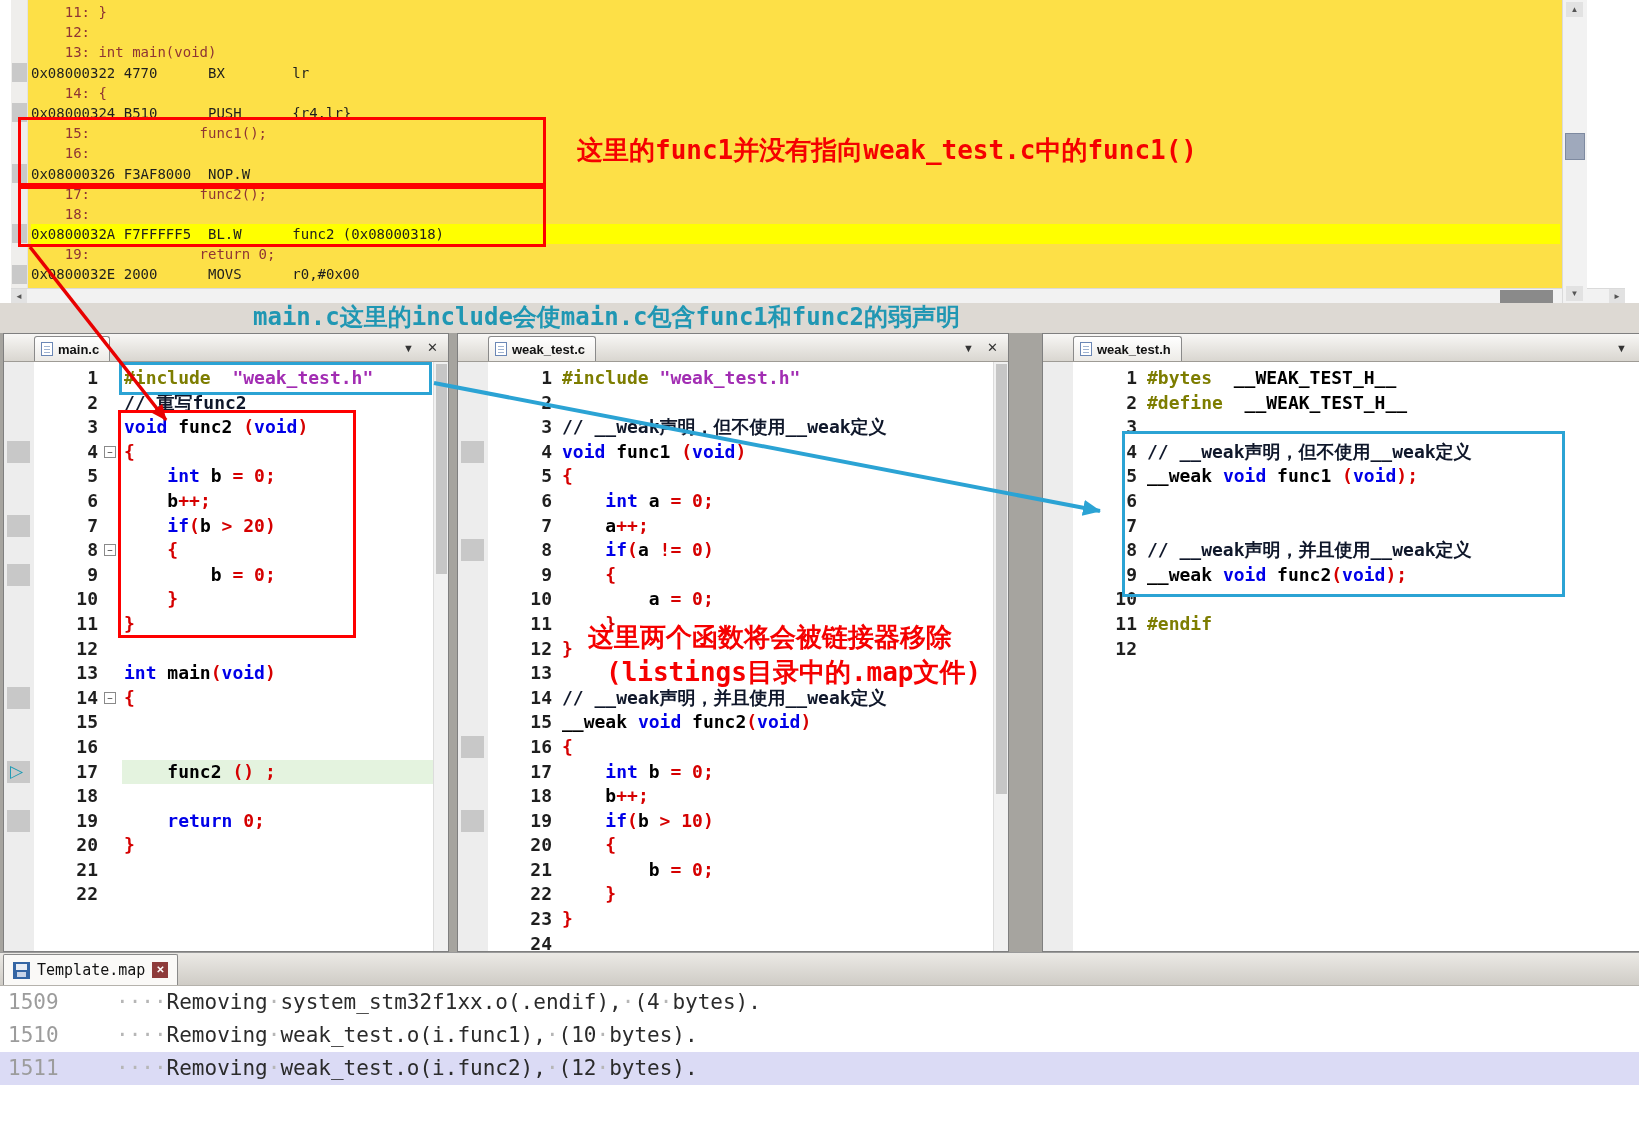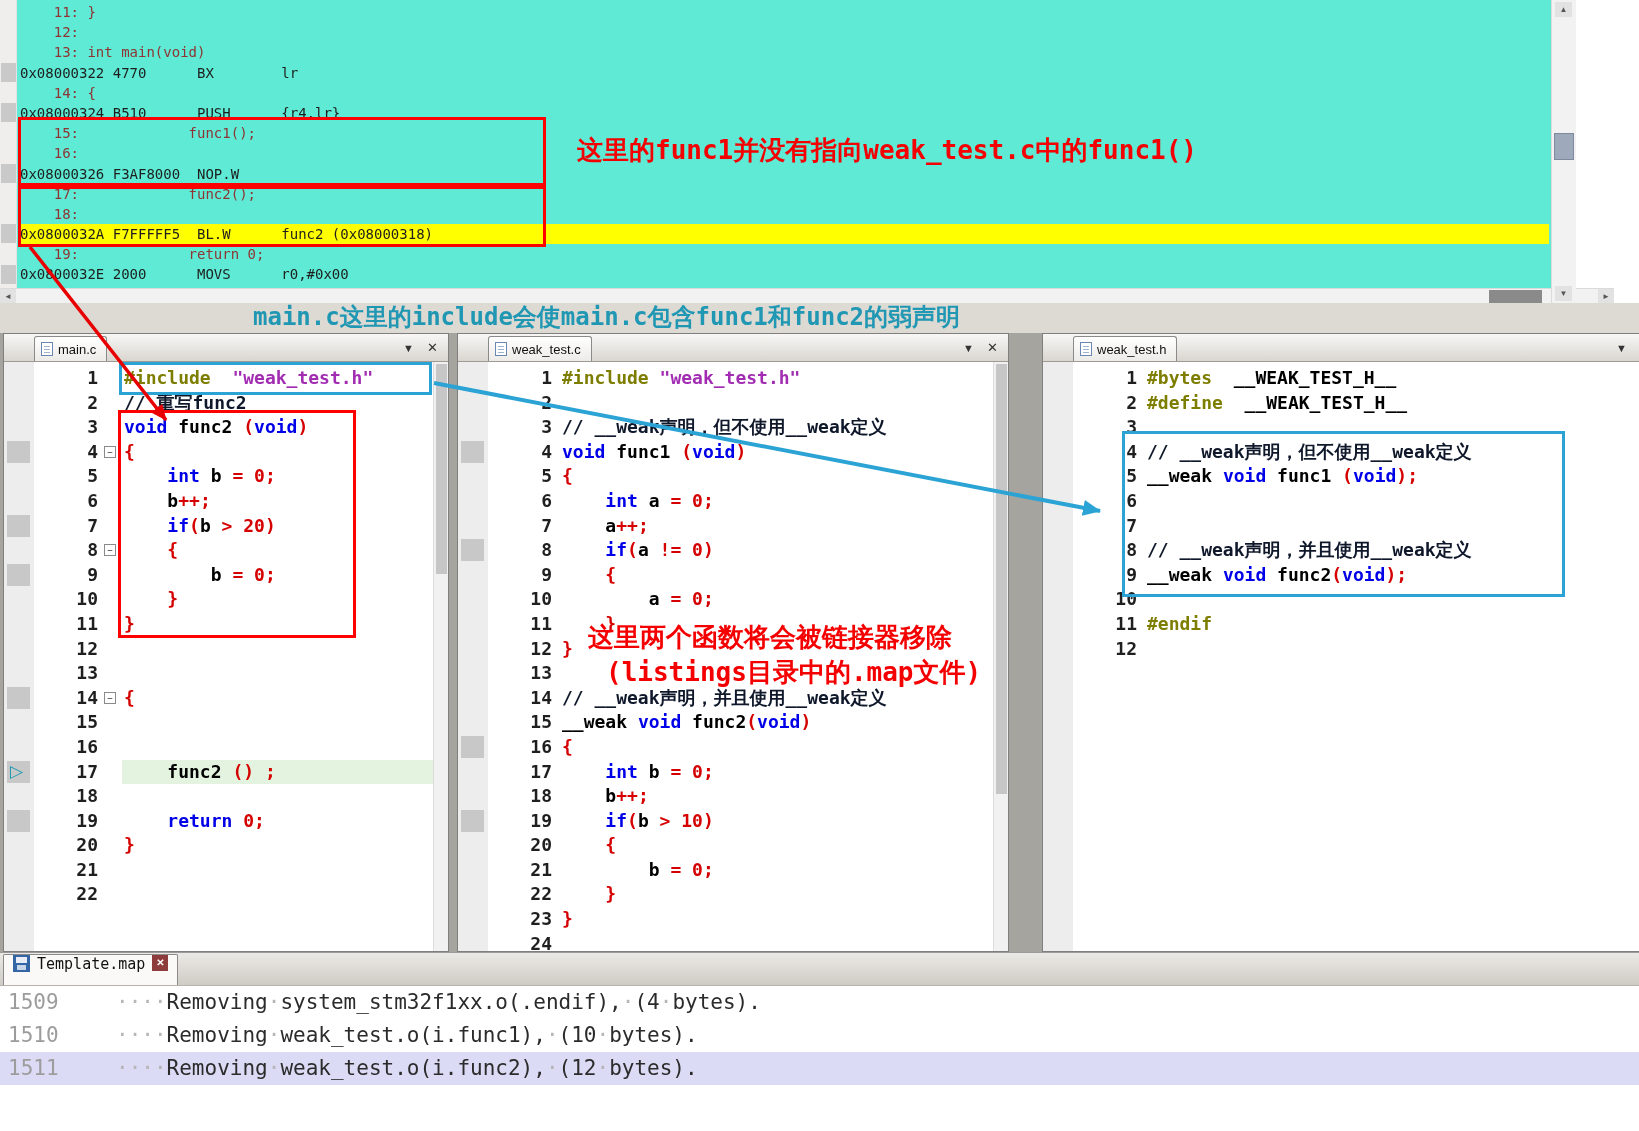--- a/index.html
+++ b/index.html
@@ -1,21 +1,21 @@
 <!DOCTYPE html>
 <html><head>
 <meta charset="utf-8">
 <style>
   *{margin:0;padding:0;box-sizing:border-box}
   html,body{background:#8f8f8f}
   #screen{position:relative;width:1639px;height:1131px;background:#fff;overflow:hidden;
           font-family:"Liberation Sans",sans-serif}
 
   
-  #disasm{position:absolute;left:0;top:0;width:1576px;height:303px;background:#5eead4}
+  #disasm{position:absolute;left:11px;top:0;width:1576px;height:303px;background:#fde047}
   #dmargin{position:absolute;left:0;top:0;width:17px;height:288px;background:#efeeec;border-right:1px solid #e3e3e3}
   .dblock{position:absolute;left:1px;width:15px;height:19px;background:#c9c9c9}
   #dlines{position:absolute;left:20px;top:2px;right:27px;font:14px/20.2px "DejaVu Sans Mono",monospace;white-space:pre}
   .drow{height:20.2px;overflow:hidden}
   .drow.src{color:#8e3434}
   .drow.asm{color:#1e1e1e}
   .drow.dhl{background:#ffff00}
   .hscroll{position:absolute;left:0;top:288px;width:1614px;height:15px;background:#f2f2f2;border-top:1px solid #dadada}
   .sbtn{position:absolute;top:0;width:16px;height:15px;background:#e2e2e2;color:#555;font-size:8px;line-height:15px;text-align:center}
   #hleft{left:0}#hright{right:0}
@@ -30,21 +30,21 @@
   #ebg{position:absolute;left:0;top:333px;width:1639px;height:619px;background:#a6a49f}
 
   
   .pane{position:absolute;top:333px;height:619px;background:#fff;border:1px solid #7f7f7f}
   #pane0{left:3px;width:446px}
   #pane1{left:457px;width:552px}
   #pane2{left:1042px;width:620px}
   .tabbar{position:relative;height:28px;background:linear-gradient(#f8f7f5,#d9d6d0);border-bottom:1px solid #9e9b95}
   .tab{position:absolute;left:30px;bottom:0;height:25px;display:flex;align-items:center;gap:5px;
        padding:0 10px 0 6px;background:linear-gradient(#ffffff,#edebe7);border:1px solid #8a8a8a;
-       border-bottom:none;border-radius:3px 3px 0 0;font-weight:normal;font-size:13px;color:#111}
+       border-bottom:none;border-radius:3px 3px 0 0;font-weight:bold;font-size:13px;color:#111}
   .docicon{width:12px;height:14px;background:#fff;border:1px solid #6b87b5;position:relative;flex:none}
   .docicon::after{content:"";position:absolute;left:2px;top:3px;right:2px;height:1px;background:#9fb3d1;
                   box-shadow:0 3px 0 #9fb3d1,0 6px 0 #9fb3d1}
   .tbbtn{position:absolute;top:8px;font-size:11px;color:#333}
   .tbdrop{right:34px}
   .tbclose{right:10px;top:6px;font-size:13px}
   .ebody{position:absolute;left:0;top:28px;right:0;bottom:0;overflow:hidden;background:#fff}
   .gutter{position:absolute;left:0;top:0;bottom:0;width:30px;background:#ededed}
   .gblock{position:absolute;left:3px;width:23px;height:22px;background:#c8c8c8}
   .erows{position:absolute;left:30px;top:4px;right:15px}
@@ -59,21 +59,21 @@
   .tk-k{color:#0000e8}.tk-o{color:#d50000}.tk-c{color:#0f172a}.tk-p{color:#7d7d00}
   .tk-s{color:#a22db3}.tk-i{color:#000}
   .evscroll{position:absolute;right:0;top:0;bottom:0;width:15px;background:#f1f1f1;border-left:1px solid #dcdcdc}
   .evthumb{position:absolute;left:2px;width:11px;background:#c6c6c6}
   .execarrow{position:absolute;left:6px;font:bold 17px/17px "DejaVu Sans",sans-serif;color:#1b9ab4;z-index:5}
 
   
   #map{position:absolute;left:0;top:952px;width:1639px;height:179px;background:#fff}
   #maptabbar{position:relative;height:34px;background:linear-gradient(#ebe9e5,#cfccc6);
              border-top:1px solid #9a9a9a;border-bottom:1px solid #b5b2ac}
-  #maptab{position:absolute;left:3px;bottom:0;height:31px;display:flex;gap:7px;padding:0 9px;
+  #maptab{position:absolute;left:3px;bottom:0;height:31px;display:flex;align-items:center;gap:7px;padding:0 9px;
           background:#faf9f7;border:1px solid #8a8a8a;border-bottom:none;border-radius:2px 2px 0 0;
           font:15px "DejaVu Sans Mono",monospace;color:#111}
   .savicon{width:17px;height:17px;background:#3465a4;position:relative;flex:none}
   .savicon::before{content:"";position:absolute;left:3px;top:2px;right:3px;height:6px;background:#e8edf5}
   .savicon::after{content:"";position:absolute;left:4px;bottom:2px;right:4px;height:5px;background:#c8d4e8}
   .mclose{width:16px;height:16px;background:#8e3b3b;color:#fff;font:bold 10px/16px "Liberation Sans",sans-serif;text-align:center;flex:none}
   #maprows{position:absolute;left:0;top:34px;right:0}
   .mrow{display:flex;height:33px;font:21px/33px "DejaVu Sans Mono",monospace;overflow:hidden}
   .mrow.mhl{background:#dbdbf5}
   .mnum{width:96px;color:#9c9c9c;padding-left:8px;flex:none}
@@ -204,20 +204,21 @@
             <span class="code"><span class="tk-o">}</span></span>
           </div>
           <div class="erow">
             <span class="ln">12</span>
             <span class="fold"></span>
             <span class="code"></span>
           </div>
           <div class="erow">
             <span class="ln">13</span>
             <span class="fold"></span>
+            <span class="code"><span class="tk-k">int</span><span> </span><span class="tk-i">main</span><span class="tk-o">(</span><span class="tk-k">void</span><span class="tk-o">)</span></span>
           </div>
           <div class="erow">
             <span class="ln">14</span>
             <span class="fold">
               <span class="foldbox">−</span>
             </span>
             <span class="code"><span class="tk-o">{</span></span>
           </div>
           <div class="erow">
             <span class="ln">15</span>

